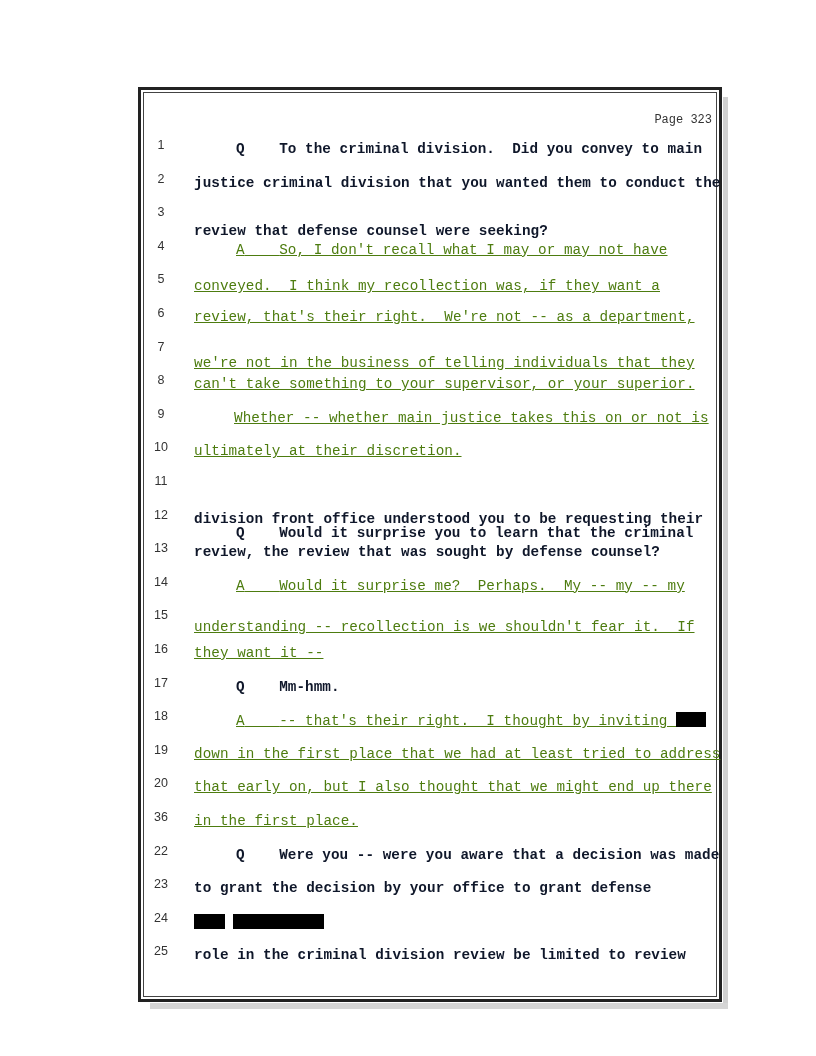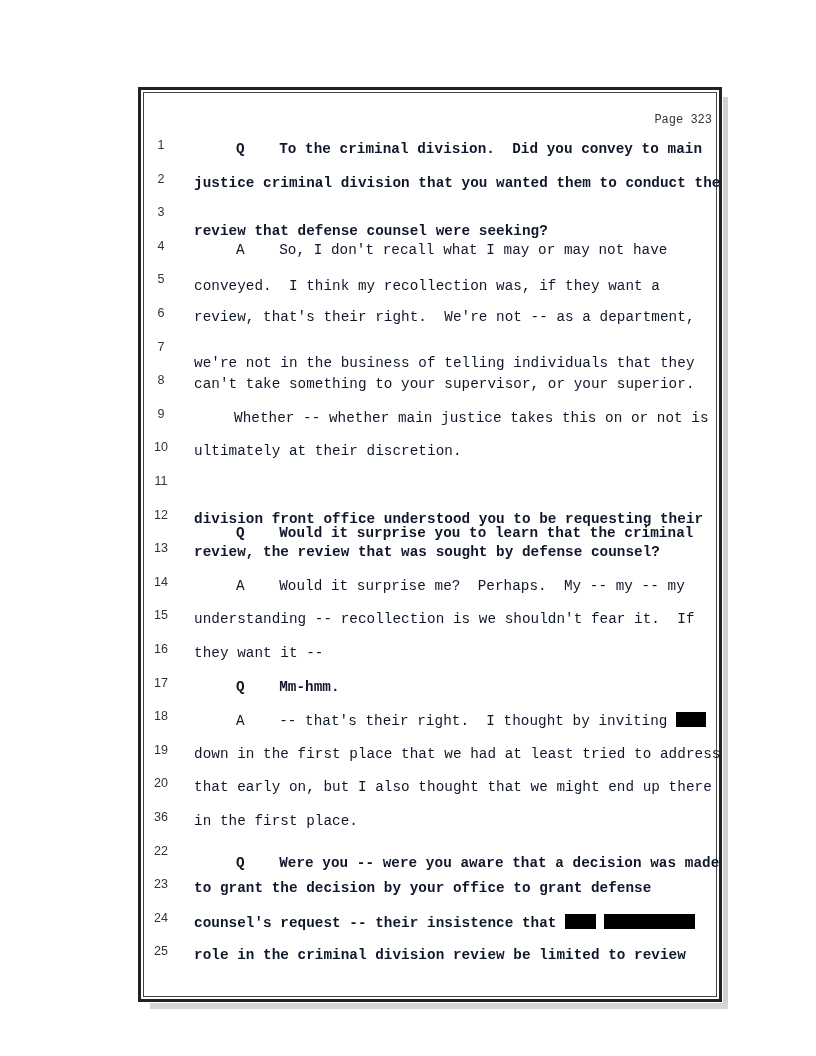--- a/index.html
+++ b/index.html
@@ -78,21 +78,22 @@
       white-space: pre;
       color: #1a1a1a;
       letter-spacing: 0.05px;
     }
     .line-text.q {
       font-family: "Liberation Mono", monospace;
       font-weight: bold;
       color: #0f172a;
     }
     .line-text.a {
-      color: #0f172a;
+      color: #4d7c0f;
+      text-decoration: underline;
     }
     .redact {
       display: inline-block;
       background: #000;
       height: 15px;
       vertical-align: -2px;
     }
   </style>
 </head>
 <body>
@@ -157,21 +158,21 @@
     <div class="line" style="top: 543.2px;">
       <span class="line-num">13</span>
       <span class="line-text q" style="top: 1px;"><span>review, the review that was sought by defense counsel?</span></span>
     </div>
     <div class="line" style="top: 576.8px;">
       <span class="line-num">14</span>
       <span class="line-text a" style="top: 1px; left: 236px;"><span>A</span>    <span>Would it surprise me?  Perhaps.  My -- my -- my</span></span>
     </div>
     <div class="line" style="top: 610.4px;">
       <span class="line-num">15</span>
-      <span class="line-text a" style="top: 1px;"><span>understanding -- recollection is we shouldn't fear it.  If</span></span>
+      <span class="line-text a" style="top: 9px;"><span>understanding -- recollection is we shouldn't fear it.  If</span></span>
     </div>
     <div class="line" style="top: 644px;">
       <span class="line-num">16</span>
       <span class="line-text a" style="top: 1px;"><span>they want it --</span></span>
     </div>
     <div class="line" style="top: 677.6px;">
       <span class="line-num">17</span>
       <span class="line-text q" style="top: 1px; left: 236px;"><span>Q</span>    <span>Mm-hmm.</span></span>
     </div>
     <div class="line" style="top: 711.2px;">
@@ -185,27 +186,27 @@
     <div class="line" style="top: 778.4px;">
       <span class="line-num">20</span>
       <span class="line-text a" style="top: 1px;"><span>that early on, but I also thought that we might end up there</span></span>
     </div>
     <div class="line" style="top: 812px;">
       <span class="line-num">36</span>
       <span class="line-text a" style="top: 1px;"><span>in the first place.</span></span>
     </div>
     <div class="line" style="top: 845.6px;">
       <span class="line-num">22</span>
-      <span class="line-text q" style="top: 1px; left: 236px; margin-top: 8px;"><span>Q</span>    <span>Were you -- were you aware that a decision was made</span></span>
+      <span class="line-text q" style="top: 1px; left: 236px;"><span>Q</span>    <span>Were you -- were you aware that a decision was made</span></span>
     </div>
     <div class="line" style="top: 879.2px;">
       <span class="line-num">23</span>
       <span class="line-text q" style="top: 1px;"><span>to grant the decision by your office to grant defense</span></span>
     </div>
     <div class="line" style="top: 912.8px;">
       <span class="line-num">24</span>
-      <span class="line-text q" style="top: 1px;"><span>counsel's request -- their insistence that </span><span class="redact" style="width: 31px;"></span><span class="redact" style="width: 91px; margin-left: 8px;"></span></span>
+      <span class="line-text q" style="top: 1px;"><span class="redact" style="width: 31px;"></span><span class="redact" style="width: 91px; margin-left: 8px;"></span></span>
     </div>
     <div class="line" style="top: 946.4px;">
       <span class="line-num">25</span>
       <span class="line-text q" style="top: 1px;"><span>role in the criminal division review be limited to review</span></span>
     </div>
   </div>
 
 </body></html>

